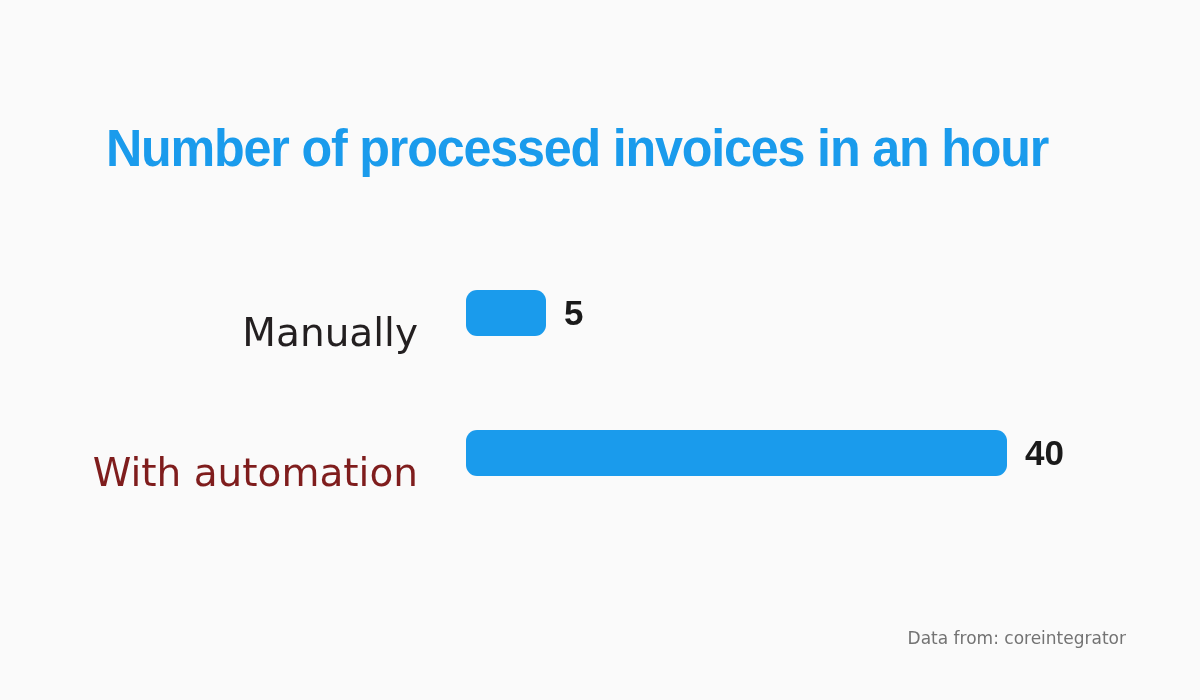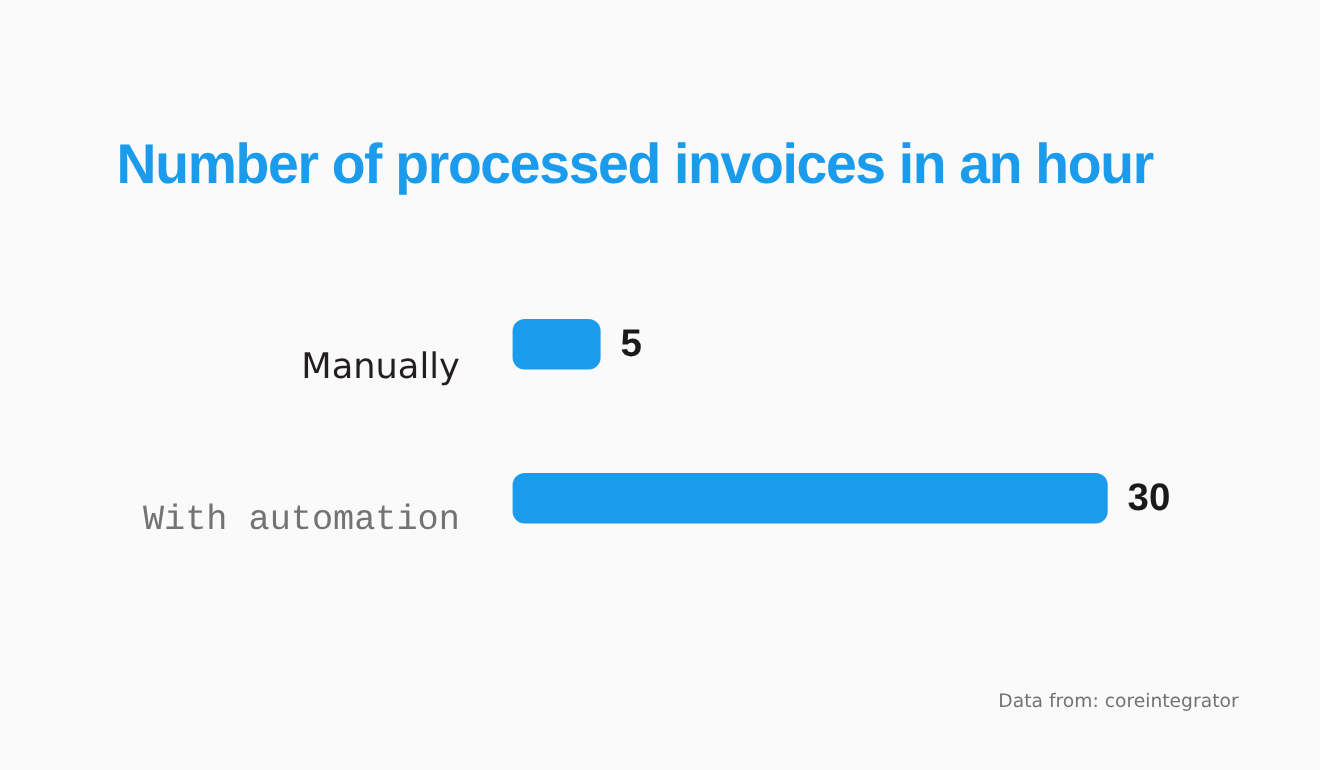--- a/index.html
+++ b/index.html
@@ -54,21 +54,21 @@
     display: flex;
     align-items: center;
   }
 
   .cat-label {
     position: absolute;
     left: 0;
     width: 418px;
     text-align: right;
     font-family: "DejaVu Sans", sans-serif;
-    font-size: 32px;
+    font-size: 39px;
     font-weight: 400;
     color: #231f20;
     line-height: 46px;
     white-space: nowrap;
     margin-top: 40px;
   }
 
   .bar-track {
     position: absolute;
     left: 466px;
@@ -117,24 +117,24 @@
 
     <div class="bar-row">
       <div class="cat-label" style="color: rgb(35, 31, 32);">Manually</div>
       <div class="bar-track">
         <div class="bar" style="width: 80px; background: rgb(26, 155, 236);"></div>
         <div class="bar-value" style="color: rgb(26, 26, 26);">5</div>
       </div>
     </div>
 
     <div class="bar-row">
-      <div class="cat-label" style="color: #737373; font-family: Liberation Mono, monospace;">With automation</div>
+      <div class="cat-label" style="color: #7f1d1d;">With automation</div>
       <div class="bar-track">
         <div class="bar" style="width: 541px; background: rgb(26, 155, 236);"></div>
-        <div class="bar-value" style="color: rgb(26, 26, 26);">30</div>
+        <div class="bar-value" style="color: rgb(26, 26, 26);">40</div>
       </div>
     </div>
 
   </div>
 
   <div class="source-note">Data from: coreintegrator</div>
 
 </div>
 
 </body></html>

